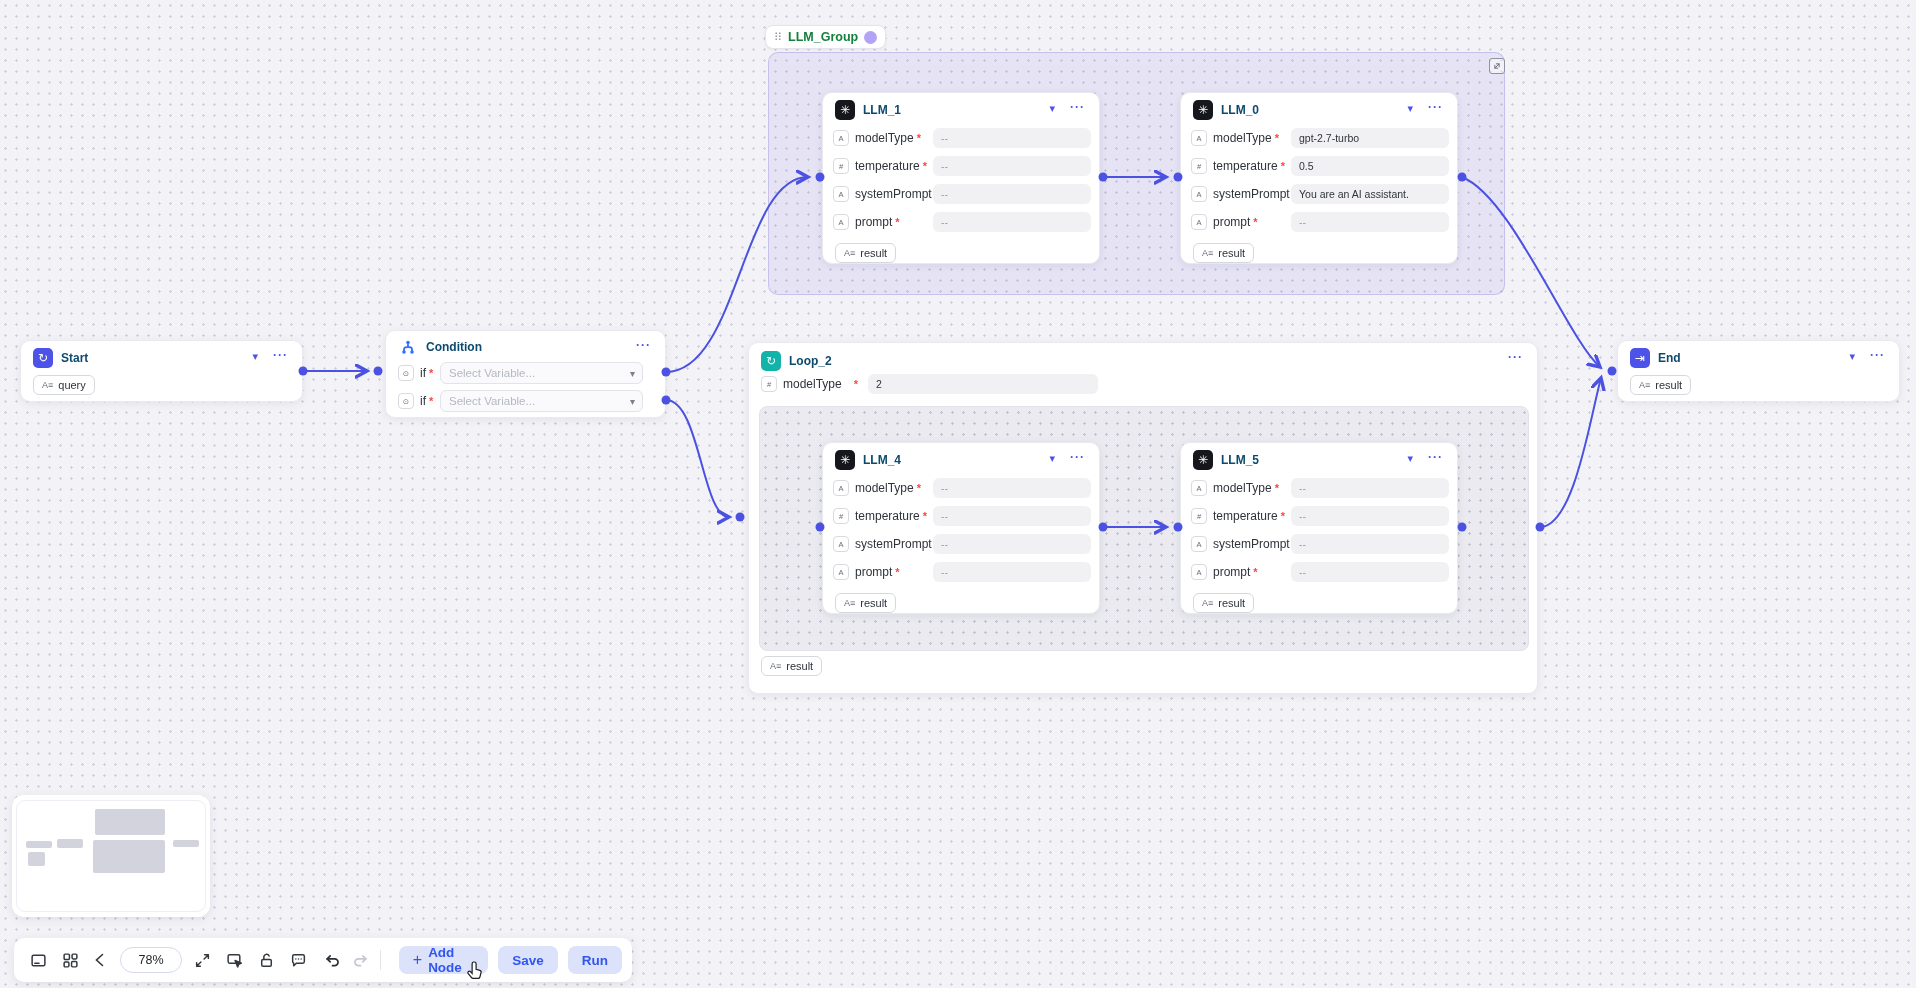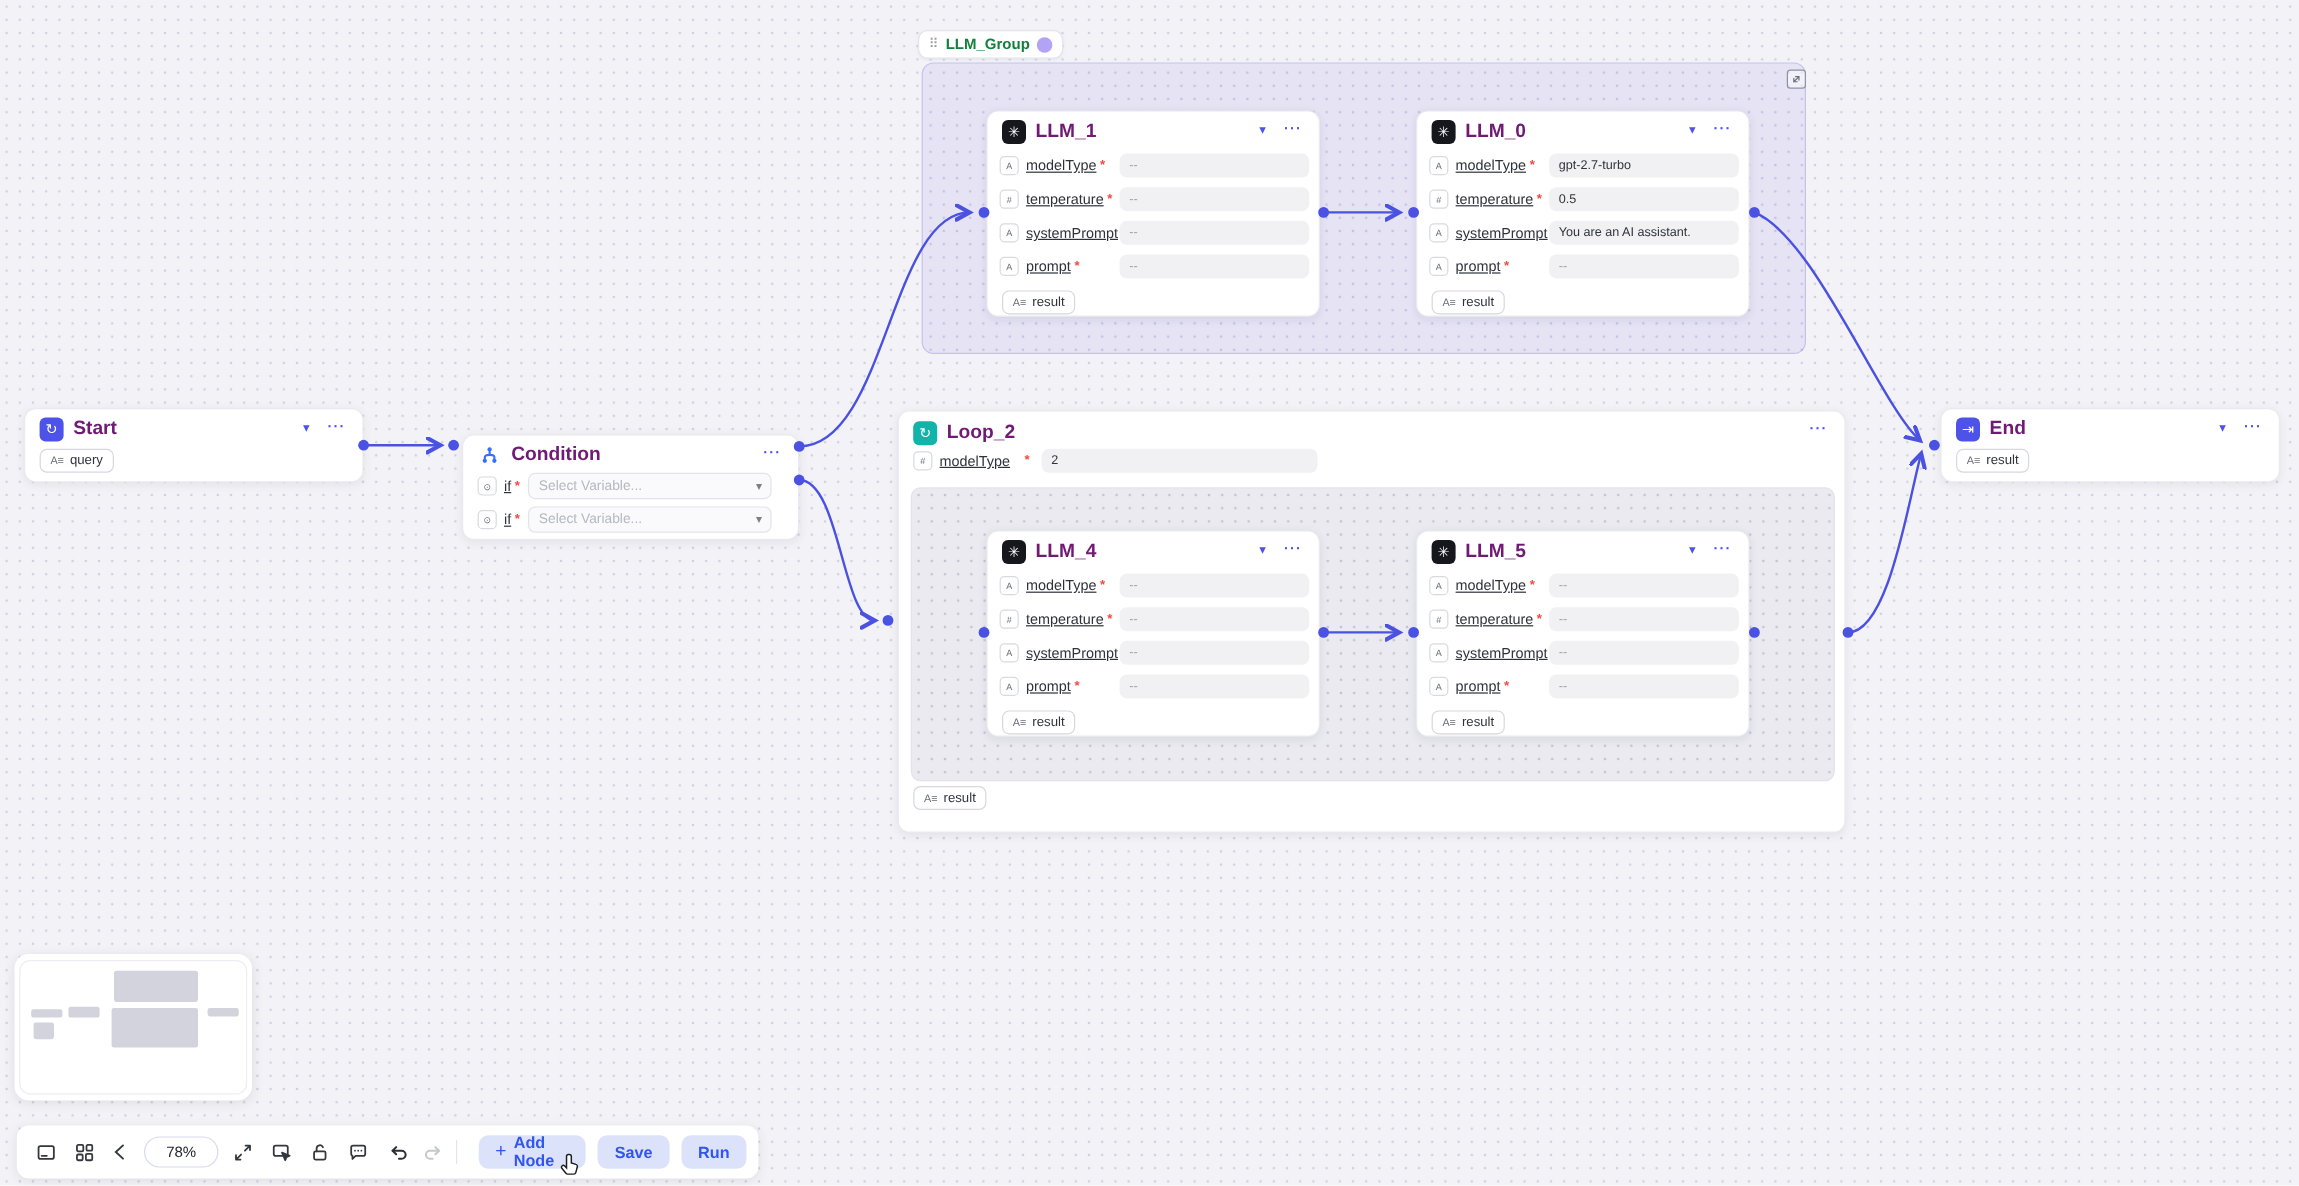--- a/index.html
+++ b/index.html
@@ -25,30 +25,30 @@
   
   .node { position:absolute; background:#fff; border:1px solid #e9eaef; border-radius:10px;
     box-shadow:0 2px 8px rgba(25,28,60,.08); z-index:3; }
   .nhead { display:flex; align-items:center; gap:8px; padding:7px 10px 4px 12px; position:relative; }
   .nicon { width:20px; height:20px; border-radius:5px; display:flex; align-items:center; justify-content:center;
     color:#fff; font-size:12px; line-height:1; flex:0 0 auto; }
   .nicon.indigo { background:#4d53e8; }
   .nicon.black  { background:#15171c; }
   .nicon.teal   { background:#12b3a8; }
   .nicon.cond   { background:transparent; }
-  .ntitle { font-size:16px; font-weight:600; color:#701a75; }
+  .ntitle { font-size:12px; font-weight:600; color:#0c4a6e; }
   .ncaret { position:absolute; right:44px; top:9px; color:#4d53e8; font-size:11px; }
   .nmore  { position:absolute; right:14px; top:7px; color:#4d53e8; font-size:12px; font-weight:700; letter-spacing:1px; }
 
   
   .frows { padding:4px 0 0 0; }
   .frow { position:relative; height:20px; margin:0 8px 8px 10px; display:flex; align-items:center; }
   .tbadge { width:16px; height:16px; border:1px solid #d8dade; border-radius:4px; background:#fff;
     color:#676d78; font-size:7.5px; display:flex; align-items:center; justify-content:center; flex:0 0 auto; }
-  .flabel { margin-left:6px; font-size:12px; color:#2e333b;text-decoration:underline; }
+  .flabel { margin-left:6px; font-size:12px; color:#2e333b; }
   .req { margin-left:3px; color:#f5483f; font-size:11px; font-weight:700; }
   .finput { position:absolute; right:0px; width:158px; height:20px; background:#f1f1f4; border-radius:6px;
     font-size:10.5px; color:#30343b; display:flex; align-items:center; padding:0 8px; overflow:hidden; white-space:nowrap; }
   .finput.empty { color:#9ba0a8; }
   .pillbadge { display:inline-flex; align-items:center; gap:5px; height:20px; border:1px solid #d6d8de; border-radius:6px;
     background:#fff; padding:0 8px; font-size:11px; color:#2e333b; }
   .pillbadge .tglyph { color:#676d78; font-size:9px; }
 
   
   .crow { position:absolute; left:12px; right:12px; height:22px; display:flex; align-items:center; }
@@ -114,21 +114,21 @@
       <span class="nmore">···</span>
     </div>
     <div style="padding:2px 12px;">
       <span class="pillbadge">
         <span class="tglyph">A≡</span>
         <span>query</span>
       </span>
     </div>
   </div>
 
-  <div class="node" style="left:385px; top:330px; width:281px; height:88px;margin-top:32px;">
+  <div class="node" style="left:385px; top:330px; width:281px; height:88px;">
     <div class="nhead" style="padding-top:6px;">
       <span class="nicon cond">
         <svg width="16" height="16" viewBox="0 0 16 16" fill="none" stroke="#3370ff" stroke-width="1.8" stroke-linecap="round">
             <circle cx="8" cy="3.5" r="1.8" fill="#3370ff" stroke="none"></circle>
             <path d="M8 5.5 V8 M4 12 V10 Q4 8 8 8 Q12 8 12 10 V12"></path>
             <circle cx="4" cy="13" r="1.8" fill="#3370ff" stroke="none"></circle>
             <circle cx="12" cy="13" r="1.8" fill="#3370ff" stroke="none"></circle>
           </svg>
       </span>
       <span class="ntitle">Condition</span>

